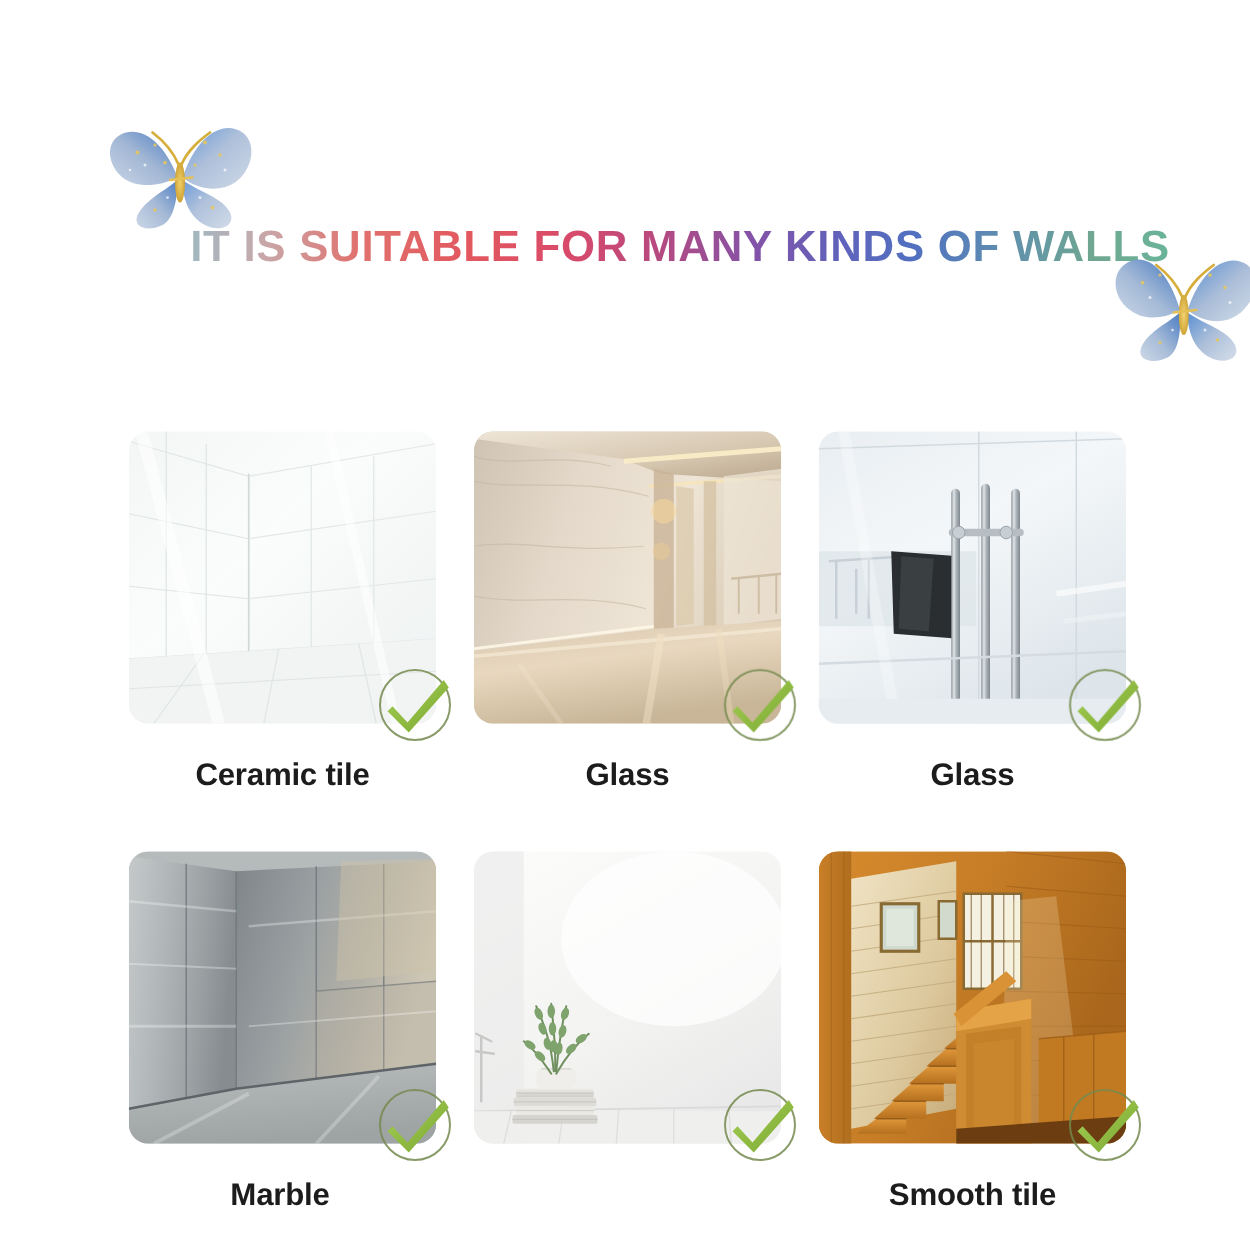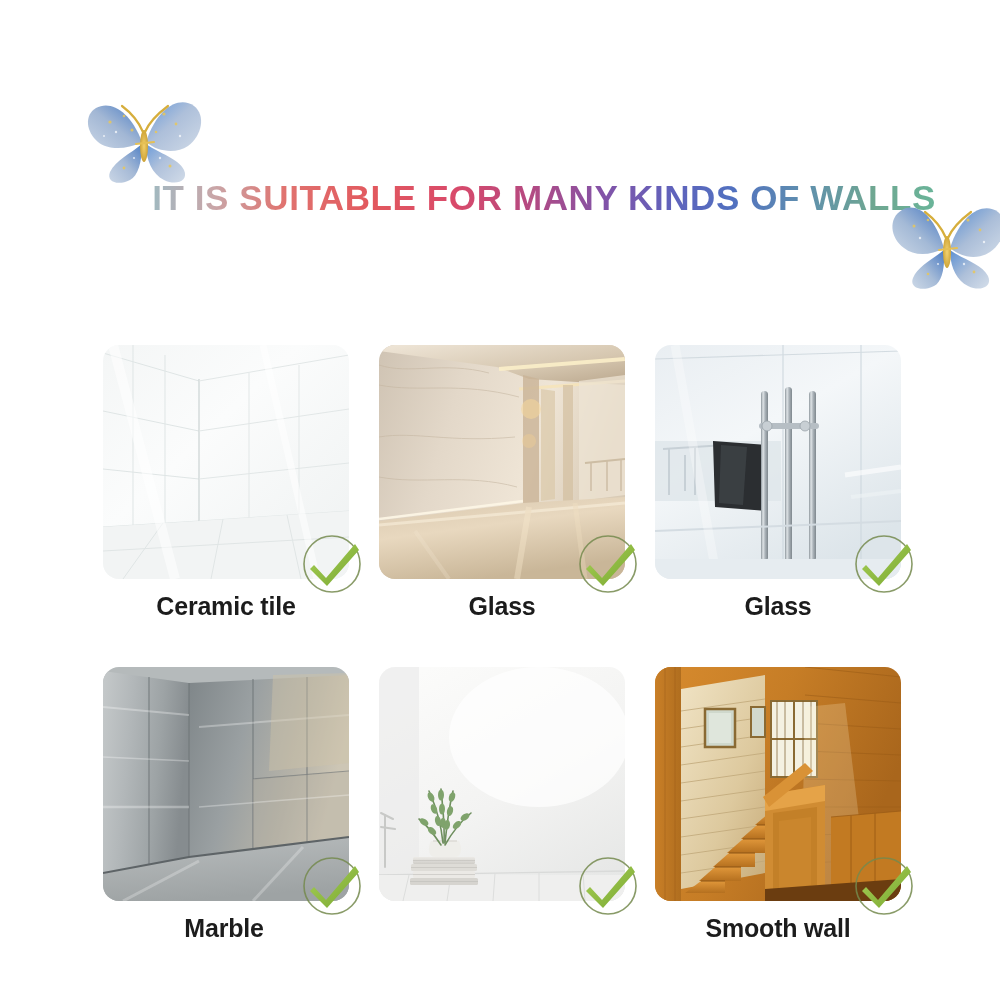--- a/index.html
+++ b/index.html
@@ -108,21 +108,21 @@
     position: absolute;
     right: -16px;
     bottom: -18px;
     width: 66px;
     height: 66px;
     z-index: 5;
   }
   .check-badge svg { display: block; width: 100%; height: 100%; }
 
   .caption {
-    margin-top: 14px;
+    margin-top: 28px;
     text-align: center;
     font-family: "Liberation Sans", sans-serif;
     font-size: 25px;
     font-weight: 600;
     color: #1c1c1c;
     letter-spacing: -0.2px;
     line-height: 1.1;
   }
 
   .row-2 .cell-metal .caption { padding-right: 4px; }
@@ -701,17 +701,17 @@
               <path d="M110 222 L246 212 L246 234 L110 234 Z" fill="#6b3d10"></path>
             </svg>
           </div>
           <div class="check-badge">
             <svg viewBox="0 0 66 66" xmlns="http://www.w3.org/2000/svg">
               <circle cx="33" cy="33" r="28" fill="none" stroke="#74894e" stroke-width="1.6" opacity="0.85"></circle>
               <path d="M15 34 L27 47 L56 13 L60 19 L28 55 L11 38 Z" fill="url(#ck1)"></path>
             </svg>
           </div>
         </div>
-        <div class="caption">Smooth wall</div>
+        <div class="caption">Smooth tile</div>
       </div>
     </div>
   </div>
 </div>
 
 </body></html>

